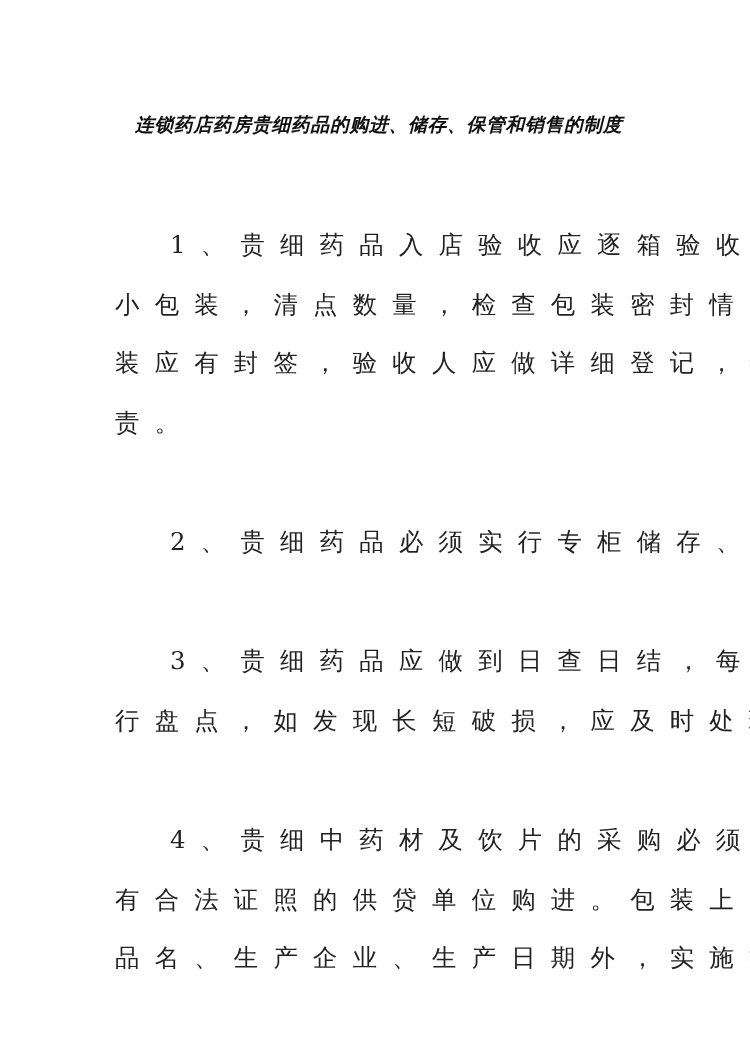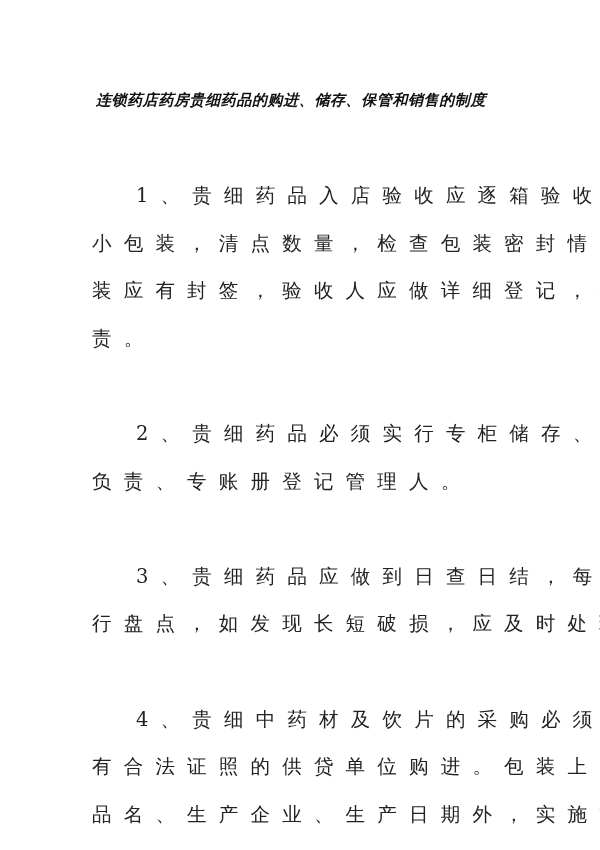--- a/index.html
+++ b/index.html
@@ -25,21 +25,21 @@
       position: absolute;
       left: 96px;
       top: 89px;
       width: 414px;
       font-family: "DejaVu Serif", "Liberation Serif", serif;
       font-weight: bold;
       font-style: italic;
       font-size: 15px;
       line-height: 22px;
       letter-spacing: 0.6px;
-      text-align: left;
+      text-align: center;
       white-space: nowrap;
       color: #111111;
     }
     .body {
       position: absolute;
       left: 92px;
       top: 172px;
       width: 430px;
       font-family: "DejaVu Serif", "Liberation Serif", serif;
       font-size: 19.5px;
@@ -68,21 +68,20 @@
   <div class="body">
     <div class="para">
       <span class="line indent">1、贵细药品入店验收应逐箱验收到最</span>
       <span class="line">小包装，清点数量，检查包装密封情况，包</span>
       <span class="line">装应有封签，验收人应做详细登记，签字负</span>
       <span class="line">责。</span>
     </div>
 
     <div class="para">
       <span class="line indent">2、贵细药品必须实行专柜储存、专人</span>
-      <span class="line">负责、专账册登记管理人。</span>
     </div>
 
     <div class="para">
       <span class="line indent">3、贵细药品应做到日查日结，每季进</span>
       <span class="line">行盘点，如发现长短破损，应及时处理，做</span>
     </div>
 
     <div class="para">
       <span class="line indent">4、贵细中药材及饮片的采购必须从具</span>
       <span class="line">有合法证照的供贷单位购进。包装上除应有</span>

